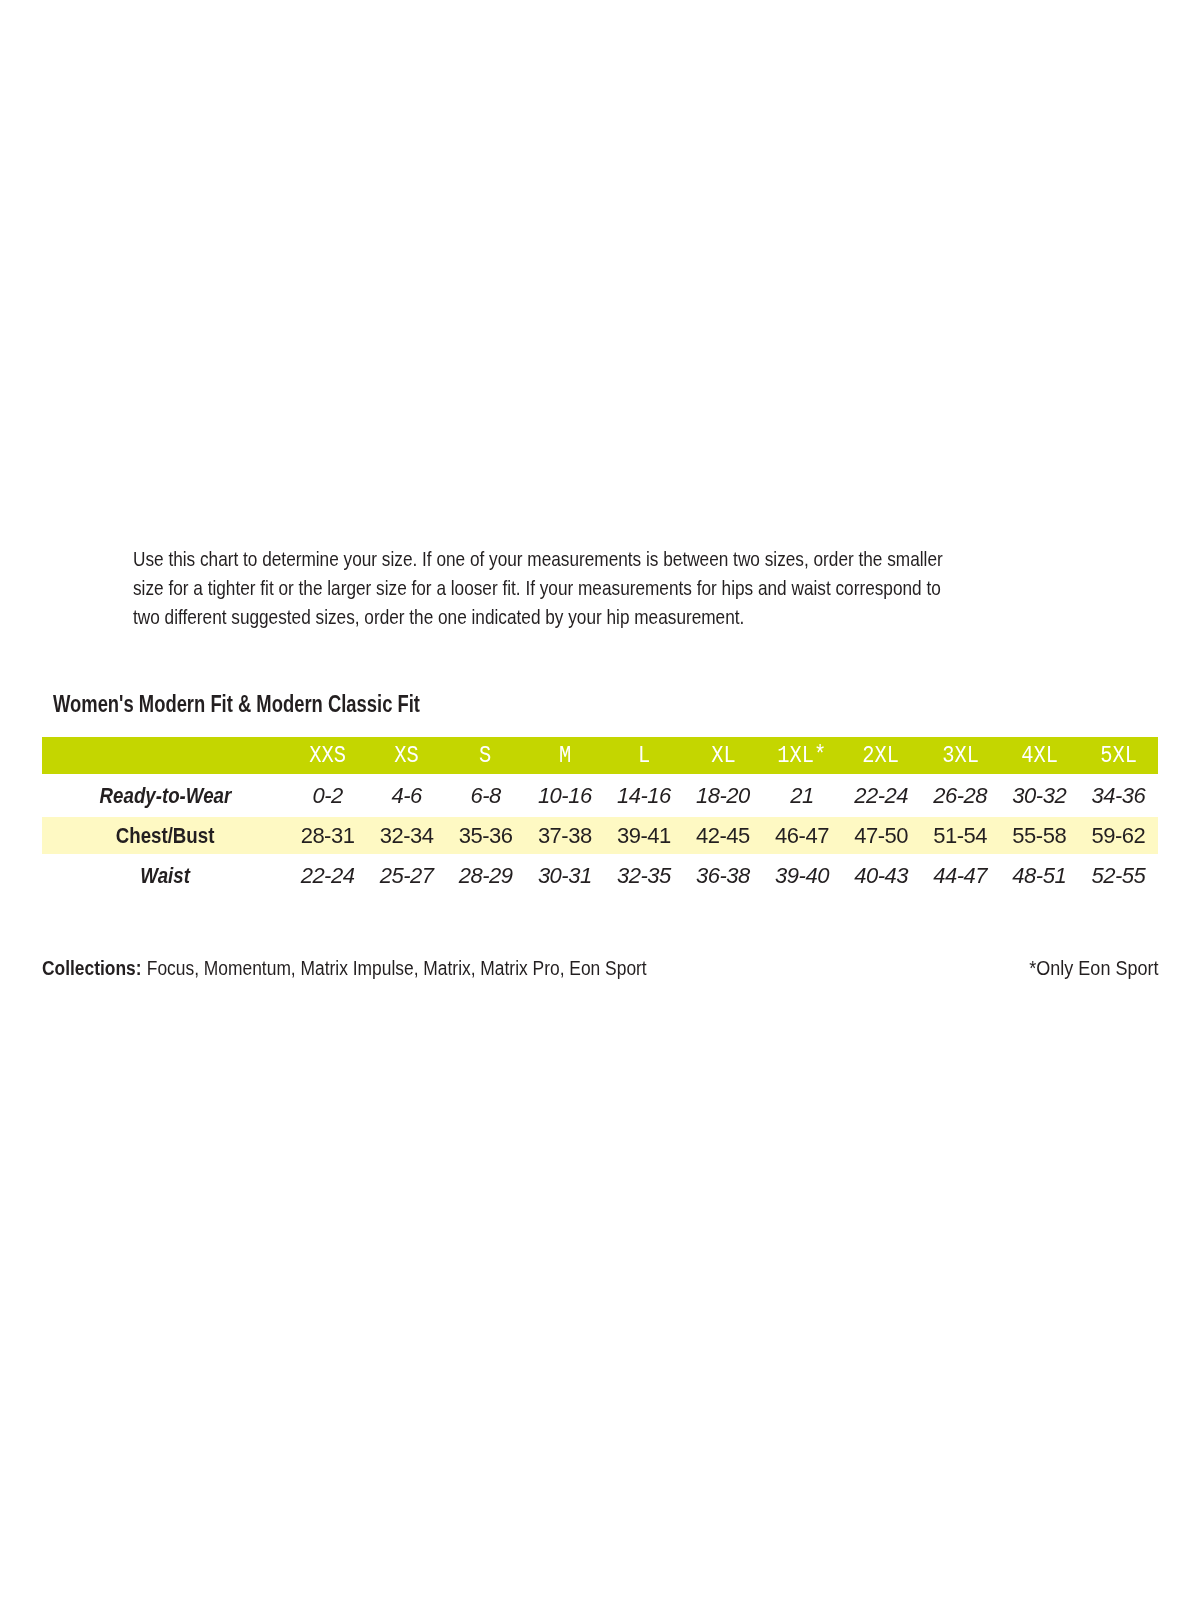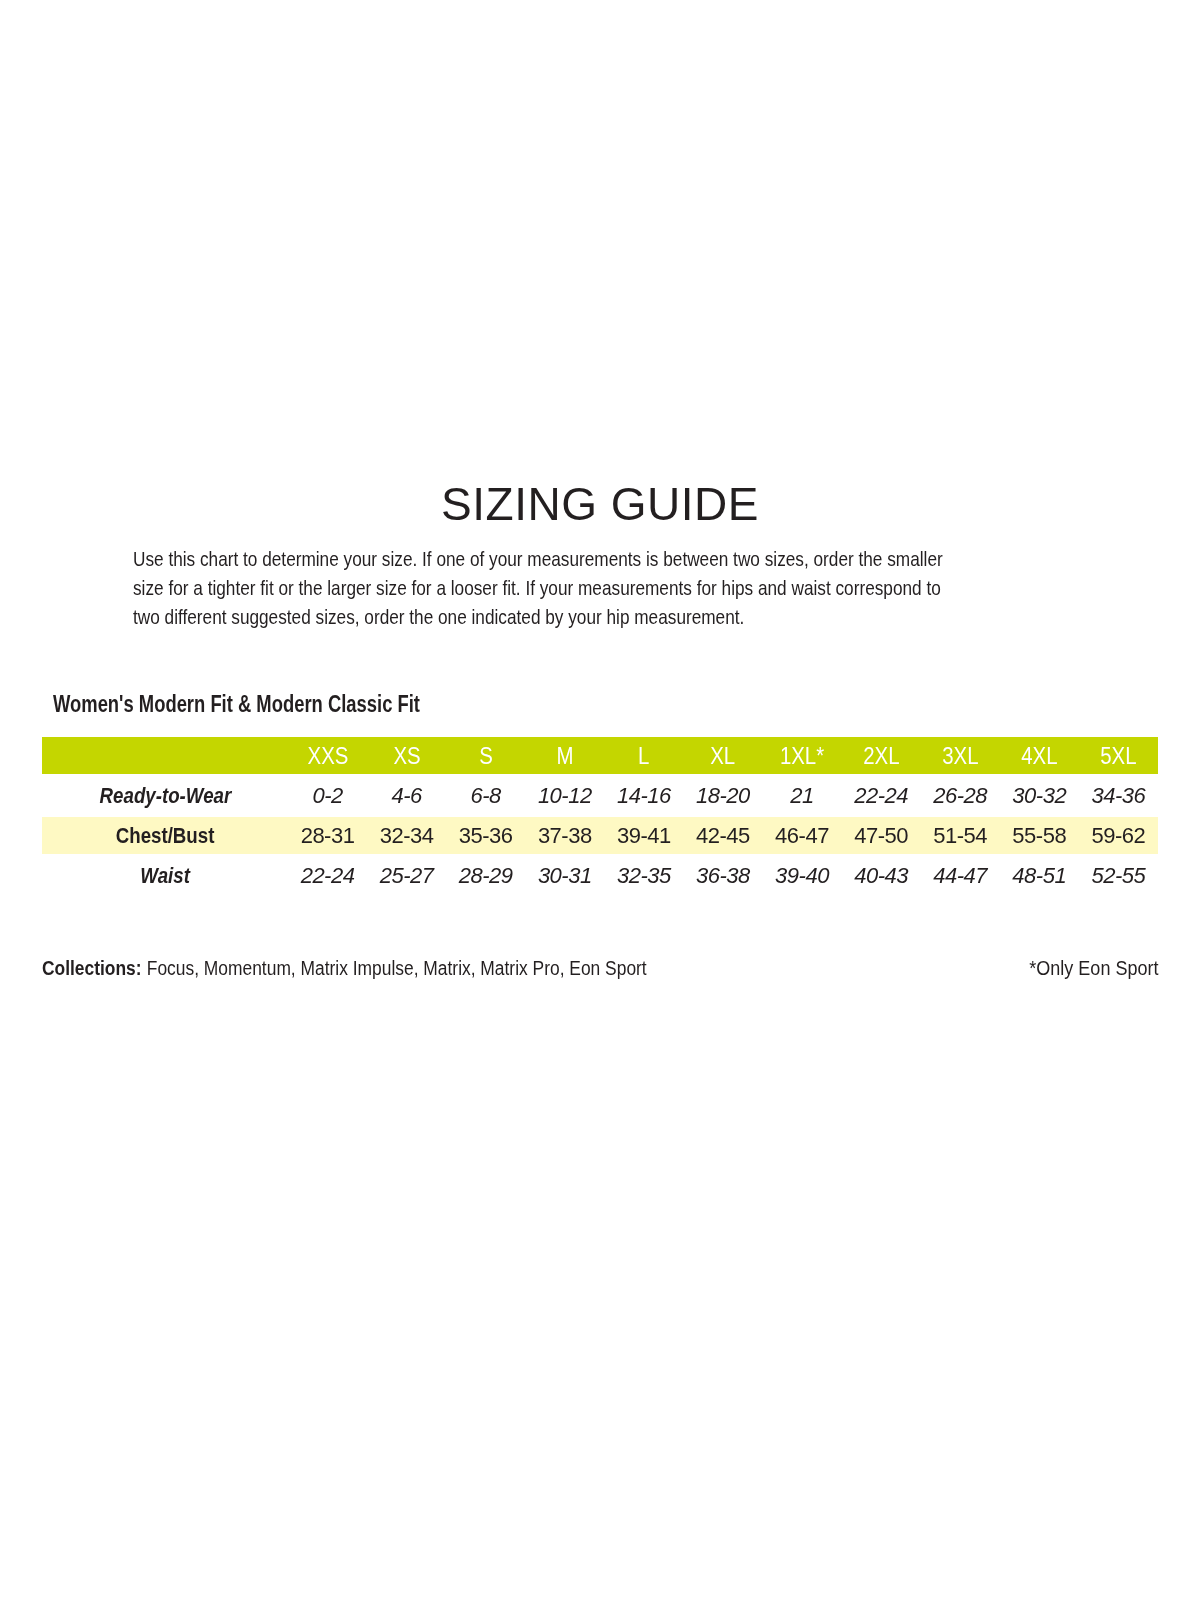--- a/index.html
+++ b/index.html
@@ -77,20 +77,21 @@
     margin: 0;
     text-align: center;
     vertical-align: middle;
     border-bottom: 3px solid #ffffff;
   }
   tr.header-row th {
     background: #c4d600;
     color: #ffffff;
     font-weight: 400;
     font-size: 24px;
+    font-family: Liberation Mono, monospace;
   }
   tr.stripe td, tr.stripe th { background: #fef9c3; }
   tr.plain  td, tr.plain  th { background: #ffffff; font-style: italic; }
   td.size-cell {
     font-size: 22px;
     letter-spacing: -0.5px;
     color: #231f20;
   }
   th.row-label { color: #231f20; }
   .cond85 {
@@ -128,21 +129,20 @@
     transform: scaleX(0.90);
     transform-origin: right center;
     white-space: nowrap;
   }
 </style>
 </head>
 <body>
 
 <div class="page">
 
-  <div class="main-title">SIZING GUIDE</div>
 
   <div class="intro">
     <div class="line">Use this chart to determine your size. If one of your measurements is between two sizes, order the smaller</div>
     <div class="line">size for a tighter fit or the larger size for a looser fit. If your measurements for hips and waist correspond to</div>
     <div class="line">two different suggested sizes, order the one indicated by your hip measurement.</div>
   </div>
 
   <div class="section-title">Women's Modern Fit &amp; Modern Classic Fit</div>
 
   <table class="size-chart">
@@ -175,21 +175,21 @@
         <th><span class="cond85">4XL</span></th>
         <th><span class="cond85">5XL</span></th>
       </tr>
     </thead>
     <tbody>
       <tr class="plain">
         <th class="row-label"><span class="cond85">Ready-to-Wear</span></th>
         <td class="size-cell">0-2</td>
         <td class="size-cell">4-6</td>
         <td class="size-cell">6-8</td>
-        <td class="size-cell">10-12</td>
+        <td class="size-cell">10-16</td>
         <td class="size-cell">14-16</td>
         <td class="size-cell">18-20</td>
         <td class="size-cell">21</td>
         <td class="size-cell">22-24</td>
         <td class="size-cell">26-28</td>
         <td class="size-cell">30-32</td>
         <td class="size-cell">34-36</td>
       </tr>
       <tr class="stripe">
         <th class="row-label"><span class="cond85">Chest/Bust</span></th>

